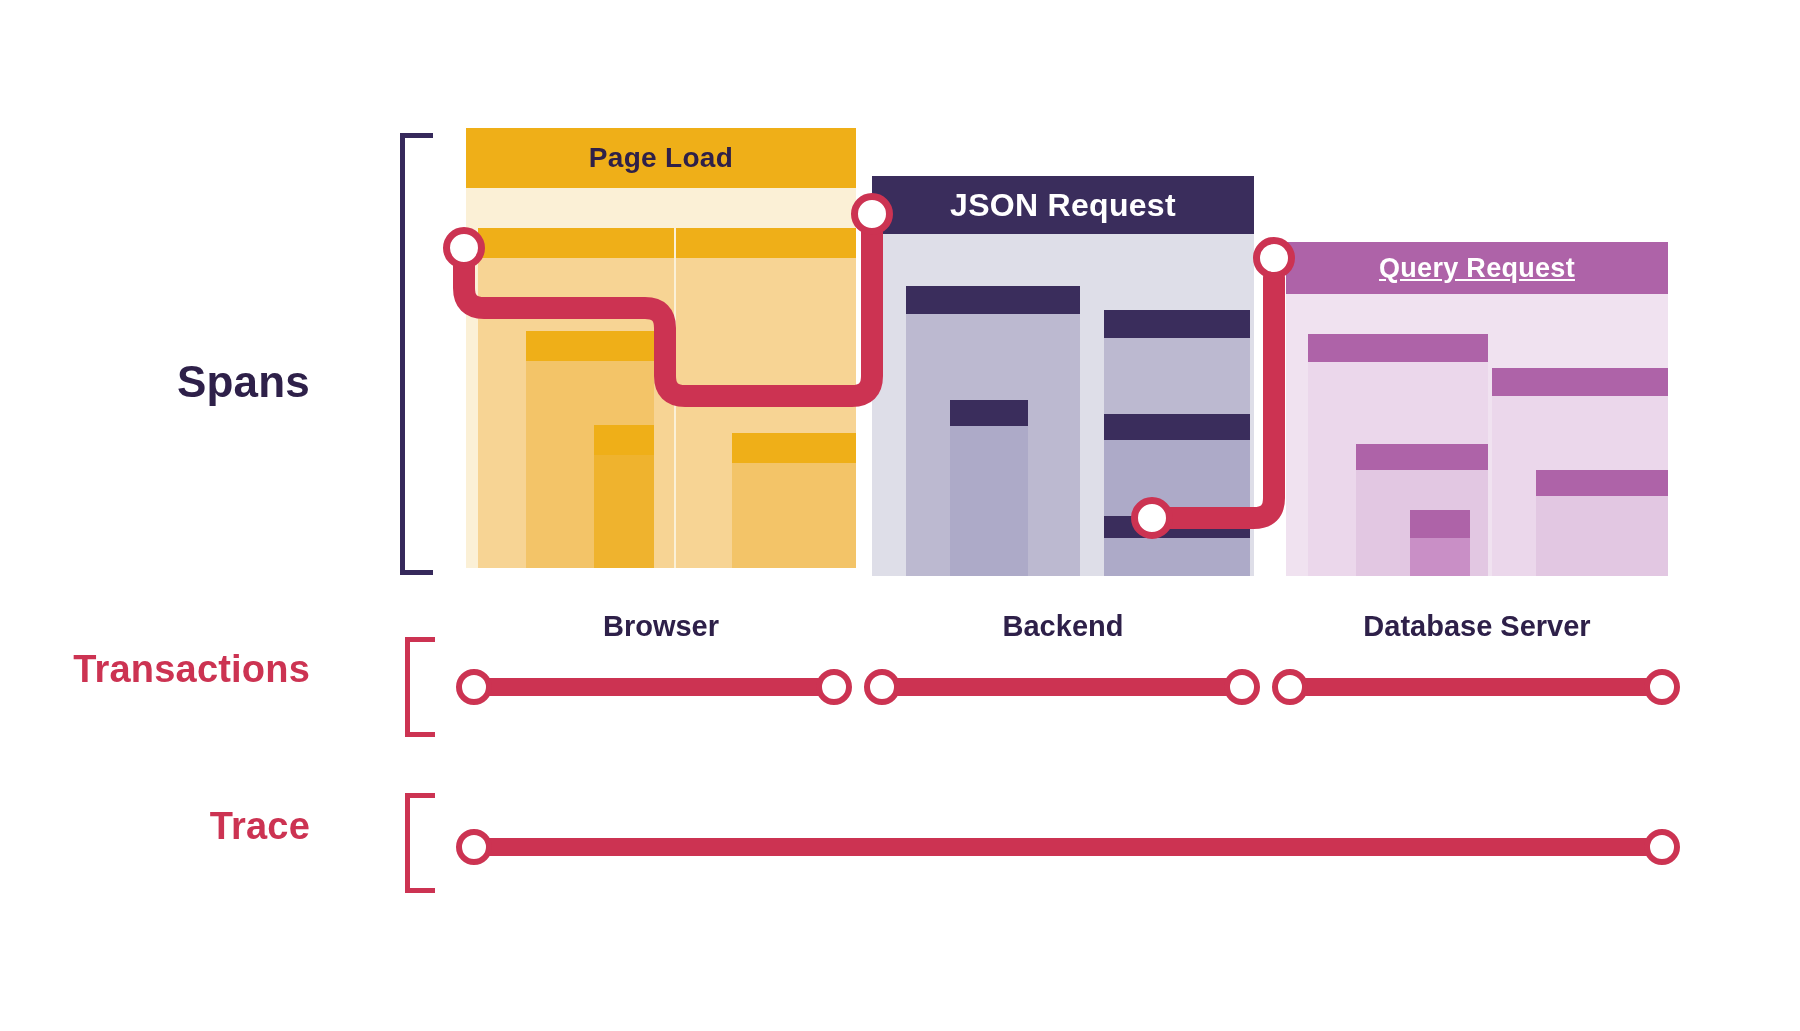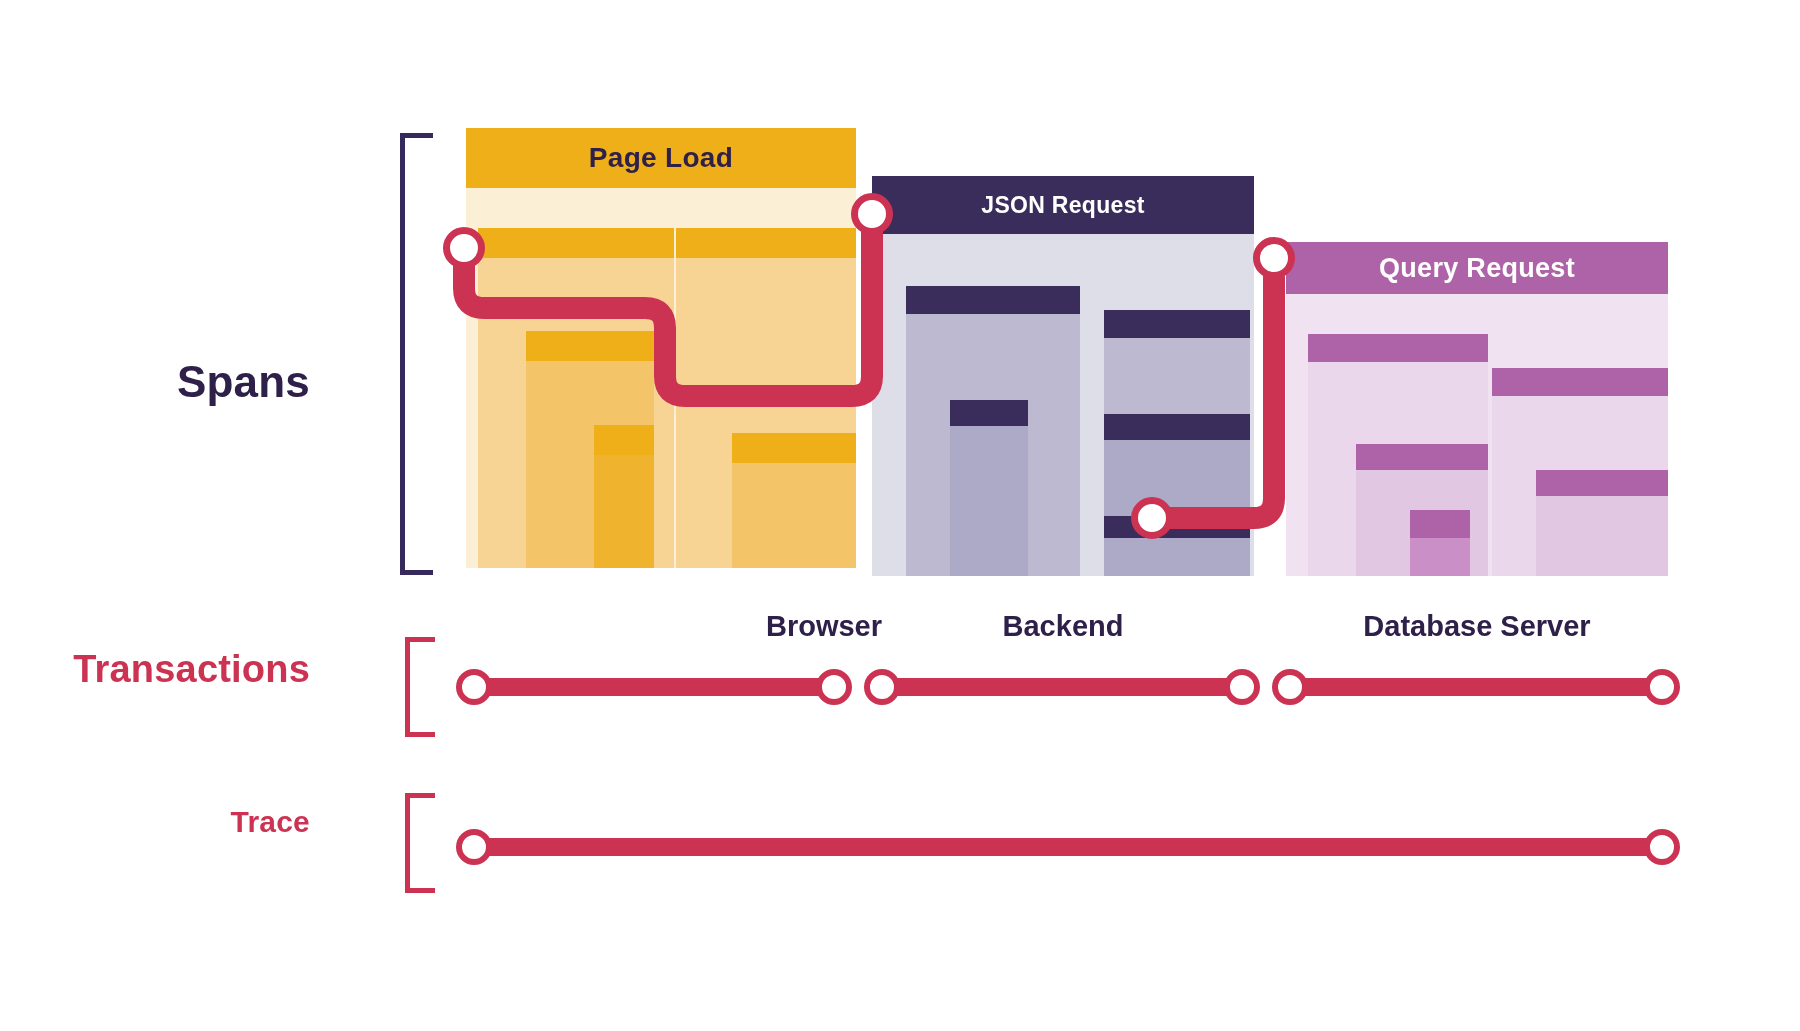--- a/index.html
+++ b/index.html
@@ -10,21 +10,21 @@
   }
   #stage{position:absolute;left:0;top:0;width:1800px;height:1031px;}
 
   
   .row-label{
     position:absolute;font-weight:bold;letter-spacing:.2px;
     text-align:right;white-space:nowrap;
   }
   .lbl-spans{color:#2E2049;font-size:44px;right:1490px;top:357px;}
   .lbl-trans{color:#CC3352;font-size:38px;right:1490px;top:648px;}
-  .lbl-trace{color:#CC3352;font-size:30px;right:1490px;top:805px;}
+  .lbl-trace{color:#CC3352;font-size:38px;right:1490px;top:805px;}
 
   
   .bracket{position:absolute;box-sizing:border-box;}
   .bracket.navy{border:5px solid #36295B;border-right:none;}
   .bracket.crimson{border:5px solid #CC3352;border-right:none;}
 
   
   .service{position:absolute;}
   .svc-header{
     position:absolute;left:0;top:0;width:100%;
@@ -94,21 +94,21 @@
       <div class="cap" style="background:#EFAF18;height:30px;"></div>
     </div>
     <div class="bar" style="left:266px;top:305px;width:124px;height:135px;">
       <div class="fill" style="background:#F3C468;height:135px;"></div>
       <div class="cap" style="background:#EFAF18;height:30px;"></div>
     </div>
   </div>
 
   <div class="service" style="left:872px;top:176px;width:382px;height:400px;">
     <div class="svc-body" style="top:58px;height:342px;background:#DEDEE8;"></div>
-    <div class="svc-header" style="height:58px;background:#3A2D5C;font-size:23px;color:#FFFFFF;">
+    <div class="svc-header" style="height:58px;background:#3A2D5C;font-size:32px;color:#FFFFFF;">
       <span>JSON Request</span>
     </div>
 
     <div class="bar" style="left:34px;top:110px;width:174px;height:290px;">
       <div class="fill" style="background:#BCB9D0;height:290px;"></div>
       <div class="cap" style="background:#3A2D5C;height:28px;"></div>
     </div>
     <div class="bar" style="left:78px;top:224px;width:78px;height:176px;">
       <div class="fill" style="background:#ADAAC8;height:176px;"></div>
       <div class="cap" style="background:#3A2D5C;height:26px;"></div>
@@ -123,21 +123,21 @@
       <div class="cap" style="background:#3A2D5C;height:26px;"></div>
     </div>
     <div class="bar" style="left:232px;top:340px;width:146px;height:60px;">
       <div class="fill" style="background:#ADAAC8;height:60px;"></div>
       <div class="cap" style="background:#3A2D5C;height:22px;"></div>
     </div>
   </div>
 
   <div class="service" style="left:1286px;top:242px;width:382px;height:334px;">
     <div class="svc-body" style="top:52px;height:282px;background:#F0E2F0;"></div>
-    <div class="svc-header" style="height:52px;background:#AE63A8;font-size:27px;color:#FFFFFF;">
+    <div class="svc-header" style="height:52px;background:#AE63A8;font-size:27px;color:#FFFFFF;text-decoration:underline;">
       <span>Query Request</span>
     </div>
 
     <div class="bar" style="left:22px;top:92px;width:180px;height:242px;">
       <div class="fill" style="background:#EBD7EB;height:242px;"></div>
       <div class="cap" style="background:#AE63A8;height:28px;"></div>
     </div>
     <div class="bar" style="left:70px;top:202px;width:132px;height:132px;">
       <div class="fill" style="background:#E2C7E2;height:132px;"></div>
       <div class="cap" style="background:#AE63A8;height:26px;"></div>
@@ -163,21 +163,21 @@
              L 665 376 Q 665 396 685 396 L 852 396 Q 872 396 872 376 L 872 214" fill="none" stroke="#CC3352" stroke-width="22" stroke-linecap="round" stroke-linejoin="round"></path>
 
     <path d="M 1152 518 L 1254 518 Q 1274 518 1274 498 L 1274 278" fill="none" stroke="#CC3352" stroke-width="22" stroke-linecap="round" stroke-linejoin="round"></path>
   </svg>
 
   <div class="conn-node" style="left:443px;top:227px;width:42px;height:42px;"></div>
   <div class="conn-node" style="left:851px;top:193px;width:42px;height:42px;"></div>
   <div class="conn-node" style="left:1131px;top:497px;width:42px;height:42px;"></div>
   <div class="conn-node" style="left:1253px;top:237px;width:42px;height:42px;"></div>
 
-  <div class="svc-caption" style="left:492px;top:610px;width:390px;text-align:right;">Browser</div>
+  <div class="svc-caption" style="left:466px;top:610px;width:390px;">Browser</div>
   <div class="svc-caption" style="left:872px;top:610px;width:382px;">Backend</div>
   <div class="svc-caption" style="left:1286px;top:610px;width:382px;">Database Server</div>
 
   <div class="tl-line" style="left:464px;top:678px;width:378px;height:18px;"></div>
   <div class="tl-line" style="left:872px;top:678px;width:378px;height:18px;"></div>
   <div class="tl-line" style="left:1282px;top:678px;width:390px;height:18px;"></div>
 
   <div class="tl-node" style="left:456px;top:669px;width:36px;height:36px;"></div>
   <div class="tl-node" style="left:816px;top:669px;width:36px;height:36px;"></div>
   <div class="tl-node" style="left:864px;top:669px;width:36px;height:36px;"></div>

